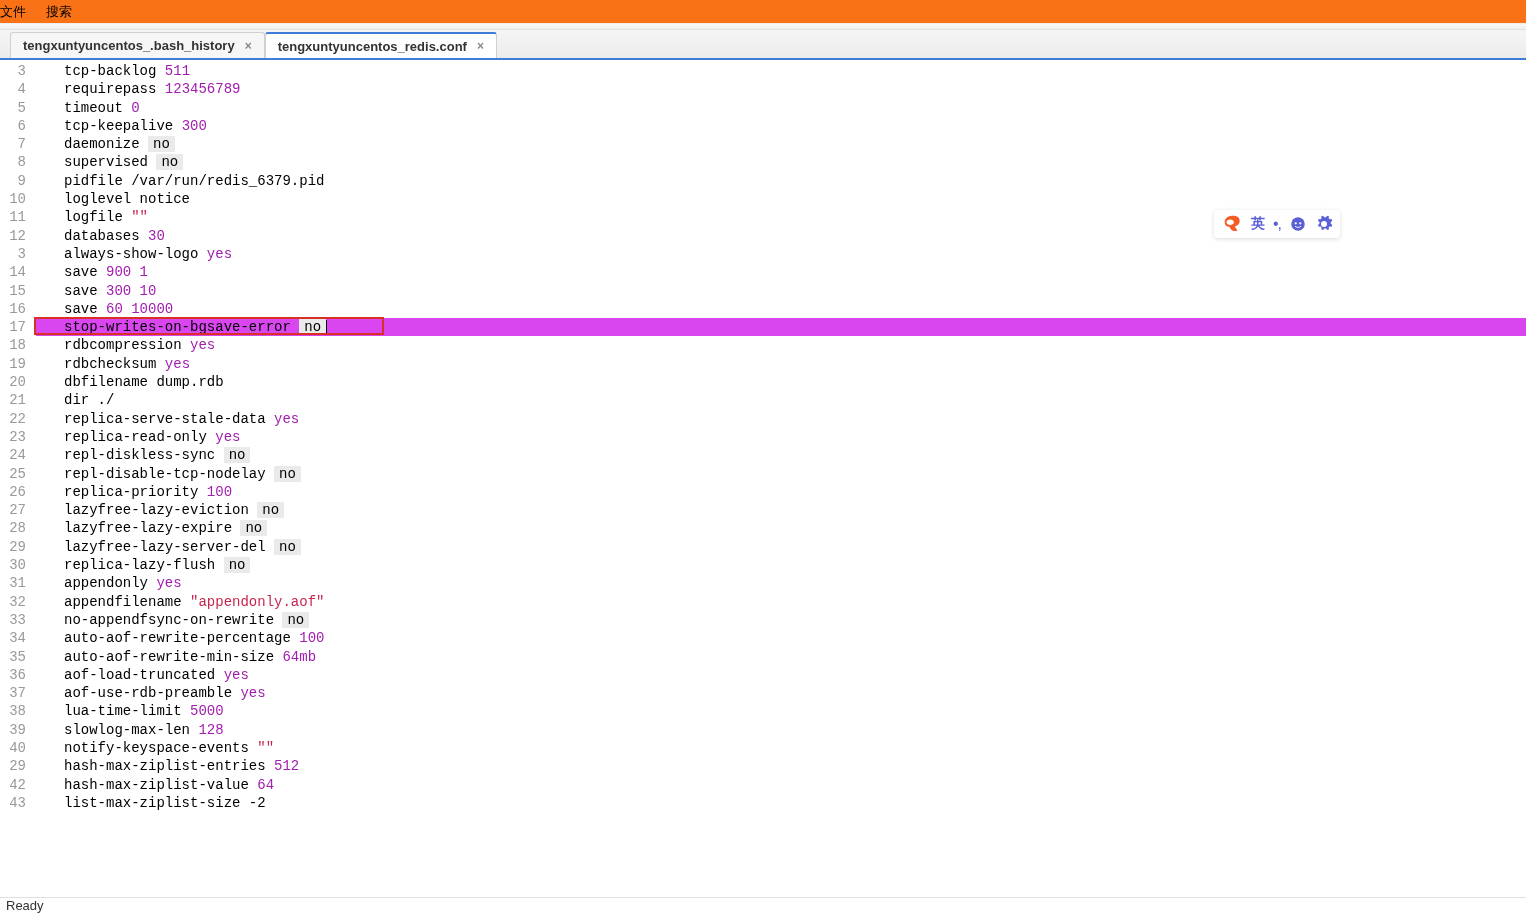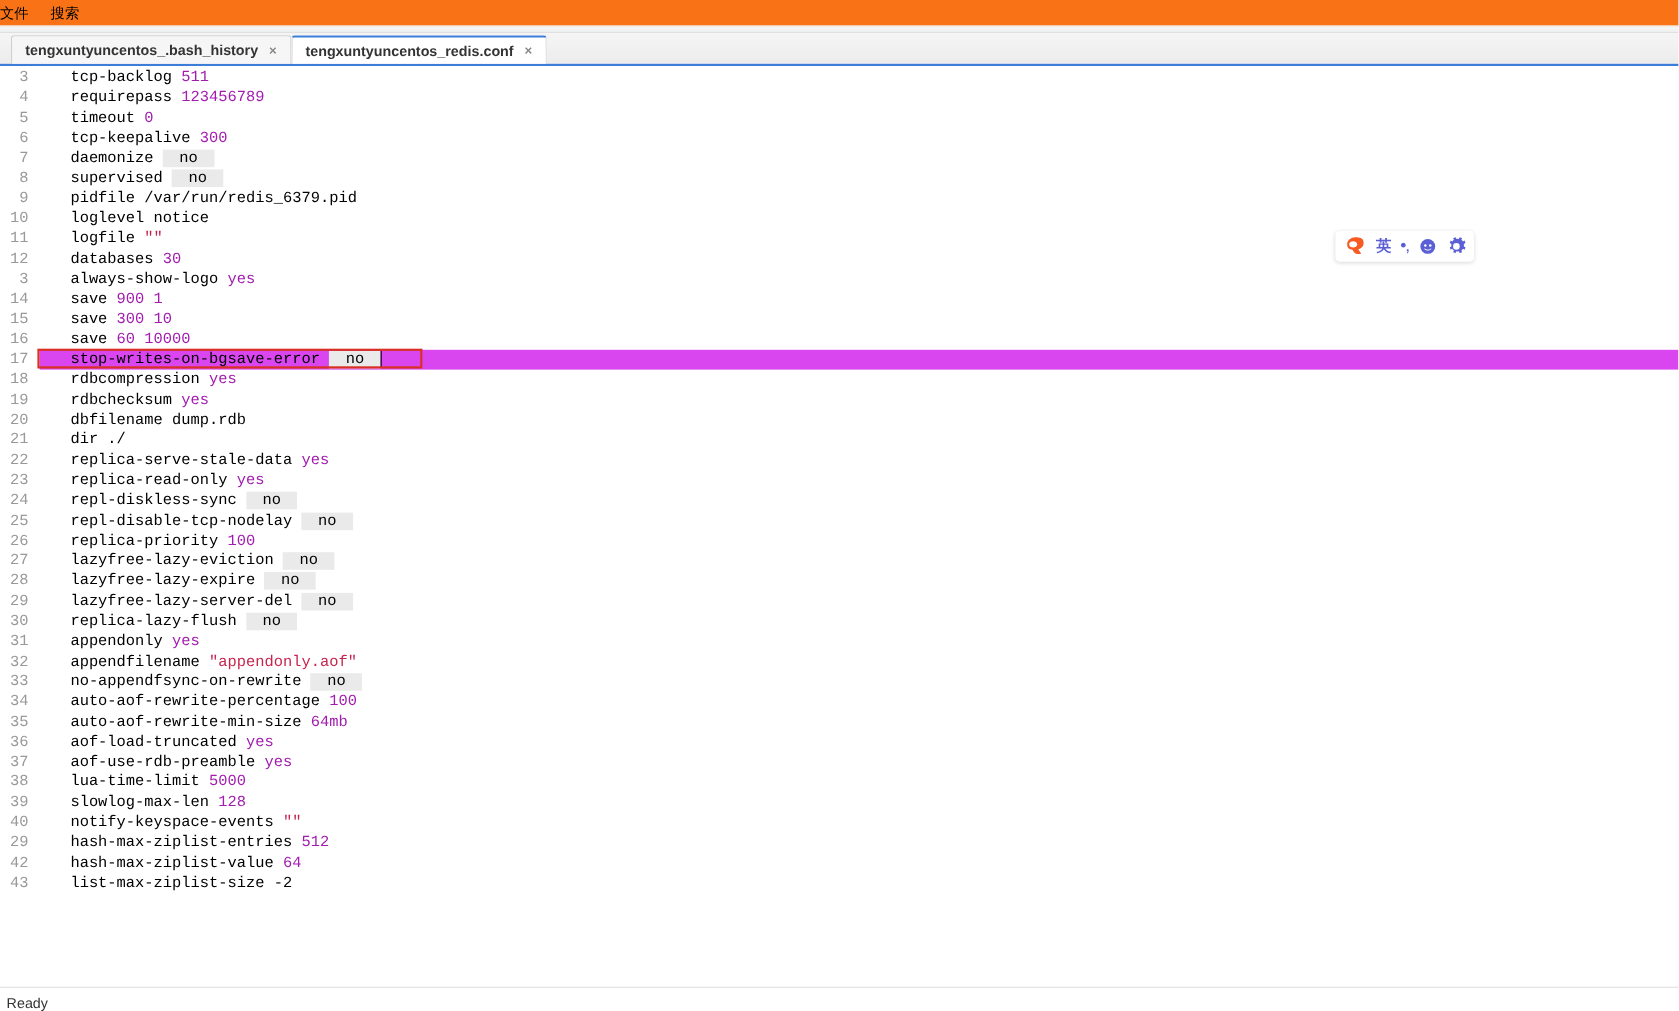--- a/index.html
+++ b/index.html
@@ -14,24 +14,24 @@
 .editor { font-family: Consolas, "Courier New", monospace; font-size: 14px; line-height: 18.3px; position: relative; height: 754px; overflow: hidden; }
 .gutter { position: absolute; left: 0; top: 0; width: 32px; text-align: right; color: #999; padding-right: 6px; padding-top: 2px; }
 .gutter div { height: 18.3px; }
 .code { position: absolute; left: 36px; top: 2px; right: 0; white-space: pre; }
 .line { height: 18.3px; position: relative; }
 .line.current { background: #d946ef; }
 .highlight-box { position: absolute; left: -2px; top: -1px; border: 2px solid #d93025; height: 18px; width: 350px; pointer-events: none; }
 .k { color: #000; margin-left: 28px; }
 .n { color: #a21caf; }
 .s { color: #c7254e; }
-.bg { background: #eaeaea; padding: 0 15px; margin-top: 48px; }
+.bg { background: #eaeaea; padding: 0 5px; margin-top: 48px; }
 .cursor { display: inline-block; width: 1px; height: 15px; background: #000; vertical-align: middle; animation: blink 1s step-start infinite; }
 @keyframes blink { 50% { opacity: 0; } }
-.statusbar { position: absolute; bottom: 0; left: 0; right: 0; height: 22px; background: #fff; border-top: 1px solid #e0e0e0; display: flex; align-items: flex-end; padding: 0 6px; font-size: 13px; color: #333; }
+.statusbar { position: absolute; bottom: 0; left: 0; right: 0; height: 22px; background: #fff; border-top: 1px solid #e0e0e0; display: flex; align-items: flex-start; padding: 0 6px; font-size: 13px; color: #333; }
 .ime-widget { position: absolute; right: 186px; top: 210px; display: flex; align-items: center; gap: 8px; background: #fff; border-radius: 4px; padding: 3px 7px; box-shadow: 0 1px 4px rgba(0,0,0,0.15); z-index: 100; }
 .ime-logo { width: 22px; height: 22px; color: #f55b23; }
 .ime-text { color: #5a5fd6; font-size: 14px; font-weight: 600; }
 .ime-dots { color: #5a5fd6; font-size: 16px; letter-spacing: -1px; }
 .ime-icon { width: 18px; height: 18px; color: #5a5fd6; }
 </style>
 </head>
 <body>
 
 <div class="menubar">

